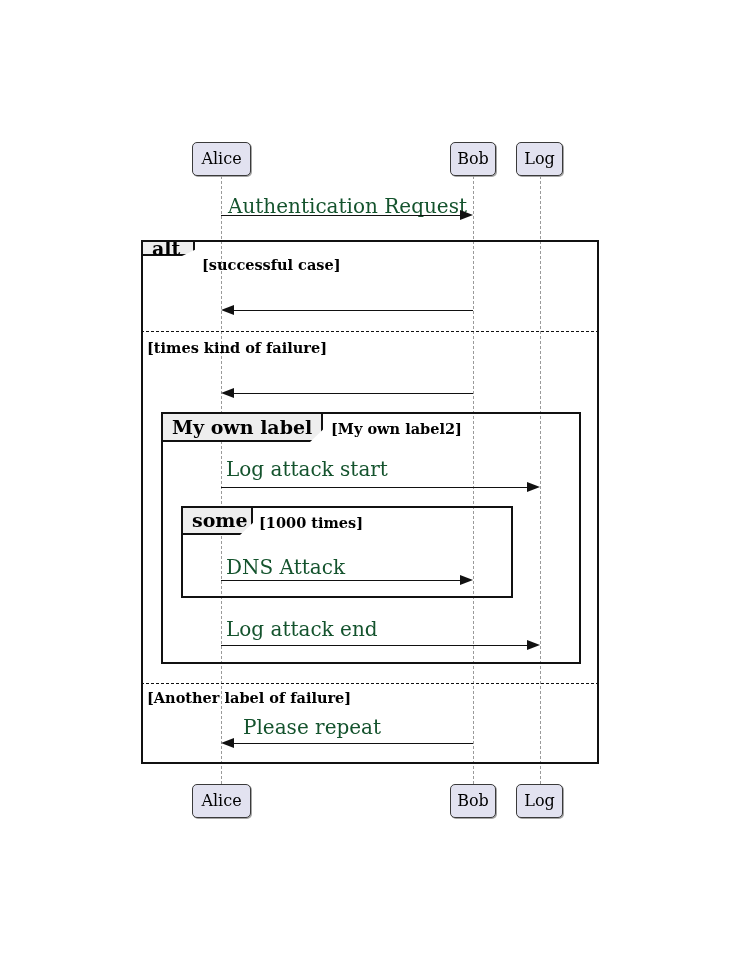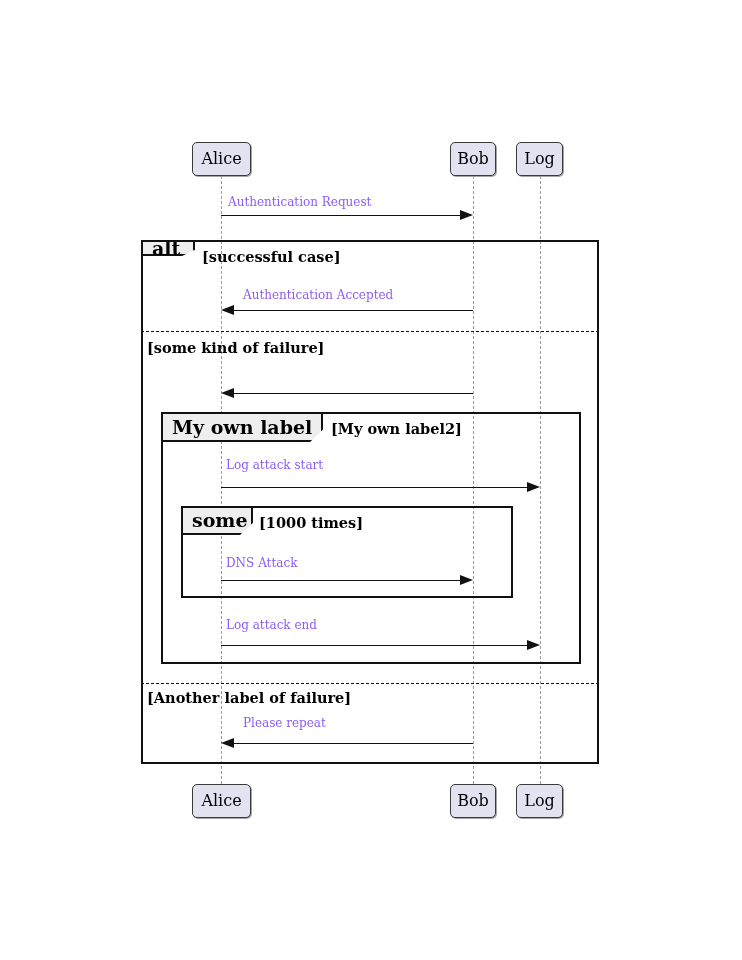--- a/index.html
+++ b/index.html
@@ -97,22 +97,22 @@
     border-left:13px solid #111;
   }
   .arrow-left {
     border-top:5.5px solid transparent;
     border-bottom:5.5px solid transparent;
     border-right:13px solid #111;
   }
   .msg-label {
     position:absolute;
     font-family:"DejaVu Serif", serif;
-    font-size:12px;
-    color:#8b5cf6;
+    font-size:20px;
+    color:#14532d;
     white-space:nowrap;
     line-height:1;
   }
 </style>
 </head>
 <body>
 
 <div id="diagram">
 
   <div class="participant" style="left:192px; top:142px; width:59px; height:34px;">
@@ -130,28 +130,27 @@
   <div class="lifeline" style="left:540px; top:176px; height:608px;"></div>
 
   <div class="msg-label" style="left:228px; top:196px;">Authentication Request</div>
   <div class="msg-line" style="left:221px; top:215px; width:240px;"></div>
   <div class="arrowhead arrow-right" style="left:460px; top:209.5px;"></div>
 
   <div class="fragment" style="left:141px; top:240px; width:458px; height:524px;"></div>
   <div class="op-tag" style="left:143px; top:242px; width:52px; height:14px;align-items:center;">
     <span>alt</span>
   </div>
-  <div class="guard" style="left:202px; top:250px;">[successful case]</div>
+  <div class="guard" style="left:202px; top:258px;">[successful case]</div>
 
-  <div class="msg-label" style="left:243px; top:289px;">Authentication Accepted</div>
   <div class="msg-line" style="left:234px; top:310px; width:239px;"></div>
   <div class="arrowhead arrow-left" style="left:221px; top:304.5px;"></div>
 
   <div class="operand-sep" style="left:141px; top:331px; width:458px;"></div>
-  <div class="guard" style="left:147px; top:341px;">[some kind of failure]</div>
+  <div class="guard" style="left:147px; top:341px;">[times kind of failure]</div>
 
   <div class="msg-line" style="left:234px; top:393px; width:239px;"></div>
   <div class="arrowhead arrow-left" style="left:221px; top:387.5px;"></div>
 
   <div class="fragment" style="left:161px; top:412px; width:420px; height:252px;"></div>
   <div class="op-tag" style="left:163px; top:414px; width:160px; height:28px;">
     <span>My own label</span>
   </div>
   <div class="guard" style="left:331px; top:422px;">[My own label2]</div>
 

